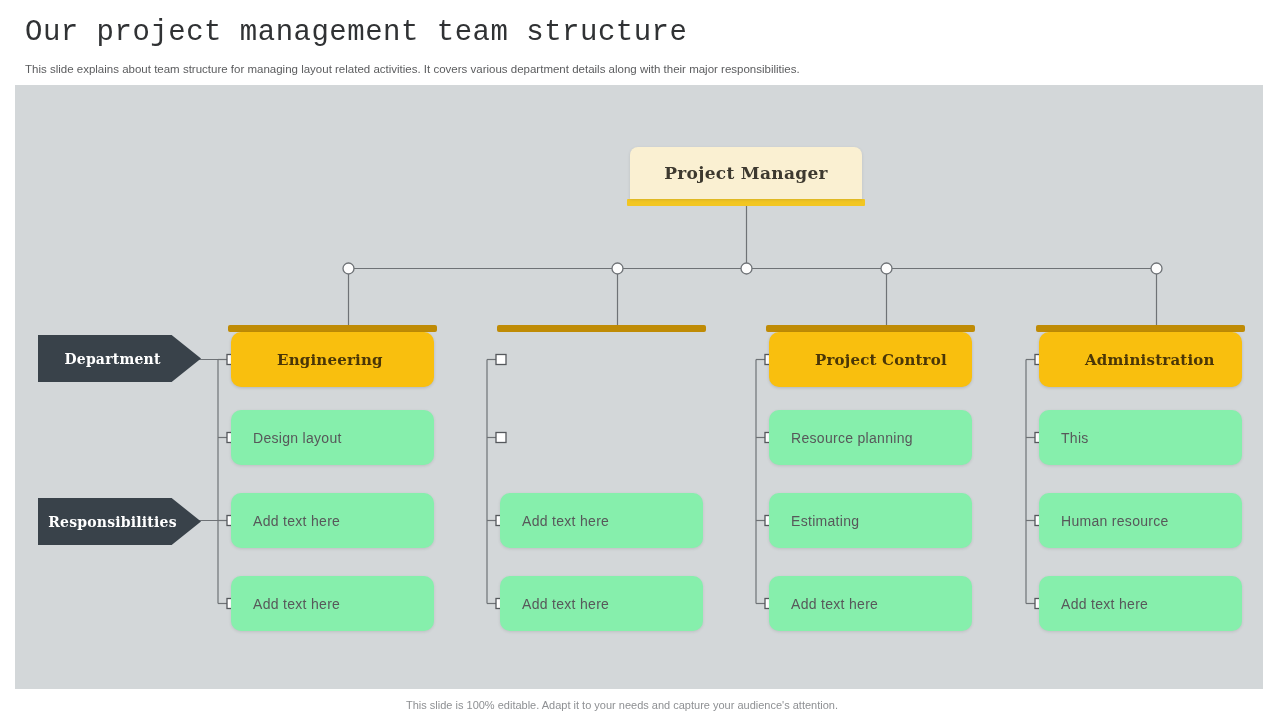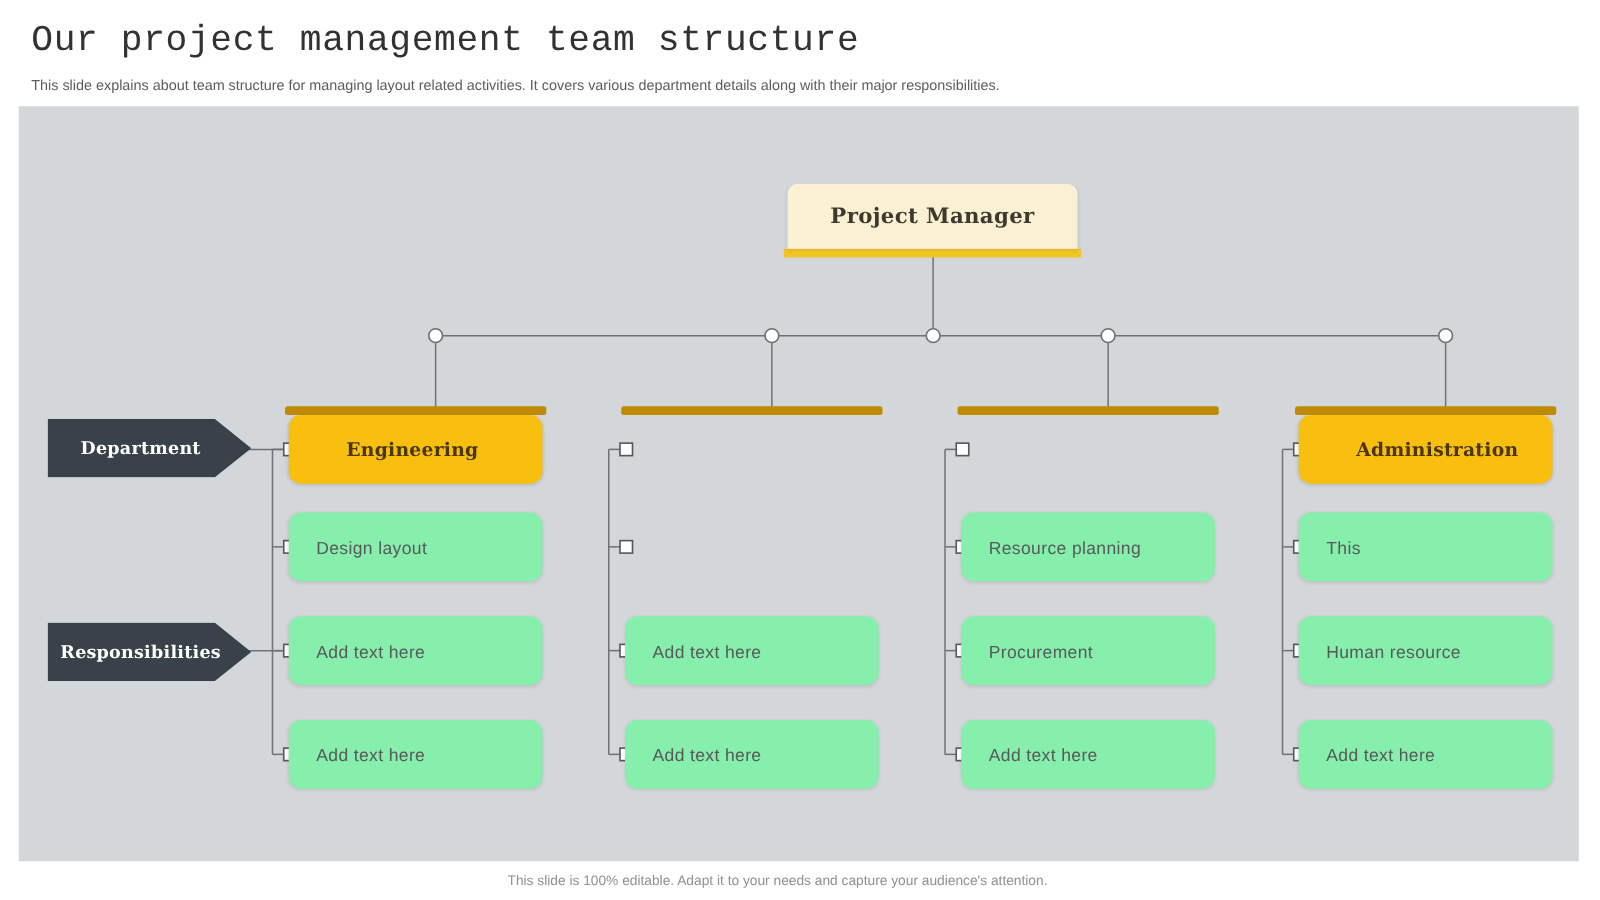--- a/index.html
+++ b/index.html
@@ -143,25 +143,28 @@
 
   <div class="dept-bar b1"></div>
   <div class="item-box c1 r1">
     <span class="item-label">Add text here</span>
   </div>
   <div class="item-box c1 r2">
     <span class="item-label">Add text here</span>
   </div>
 
   <div class="dept-bar b2"></div>
+  <div class="dept-box c2">
+    <span class="dept-label">Project Control</span>
+  </div>
   <div class="item-box c2 r0">
     <span class="item-label">Resource planning</span>
   </div>
   <div class="item-box c2 r1">
-    <span class="item-label">Procurement</span>
+    <span class="item-label">Estimating</span>
   </div>
   <div class="item-box c2 r2">
     <span class="item-label">Add text here</span>
   </div>
 
   <div class="dept-bar b3"></div>
   <div class="dept-box c3">
     <span class="dept-label">Administration</span>
   </div>
   <div class="item-box c3 r0">

